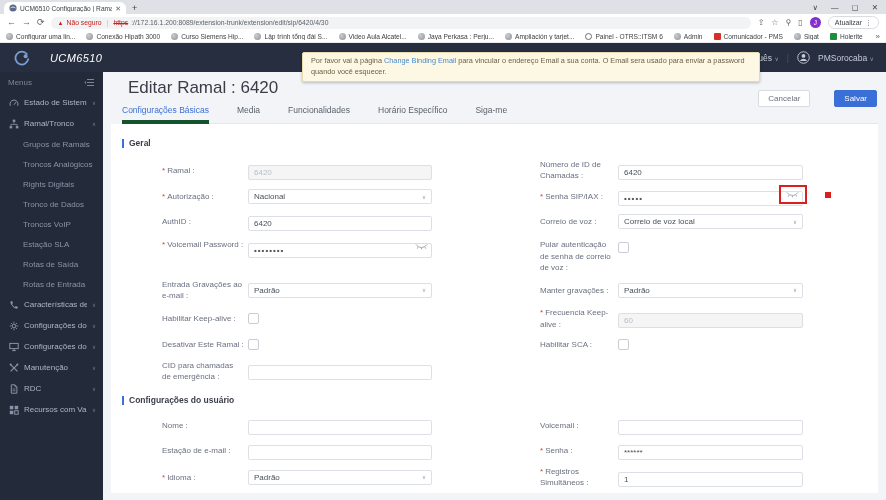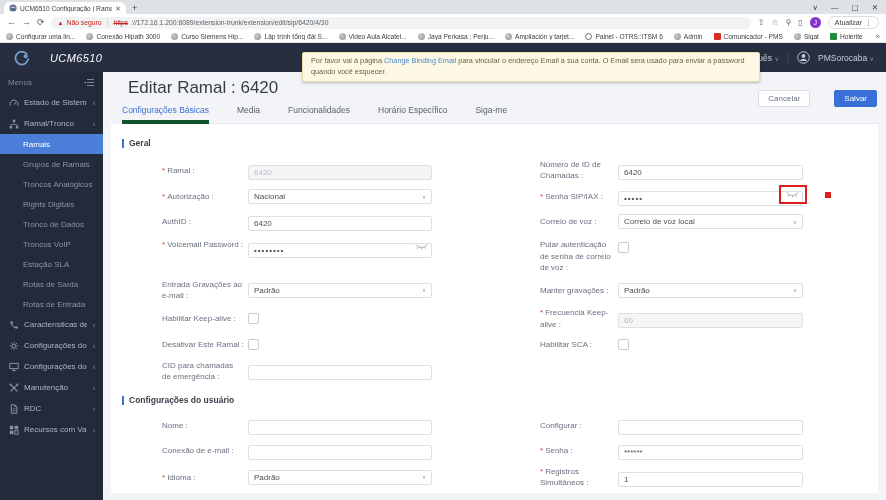--- a/index.html
+++ b/index.html
@@ -239,23 +239,20 @@
               <svg viewBox="0 0 10 10">
                 <rect x="3.7" y="0.6" width="2.6" height="2.3" fill="currentColor"></rect>
                 <rect x="0.6" y="7.1" width="2.6" height="2.3" fill="currentColor"></rect>
                 <rect x="6.8" y="7.1" width="2.6" height="2.3" fill="currentColor"></rect>
                 <path d="M5 2.9v1.7M1.9 7.1V5.4h6.2v1.7" fill="none" stroke="currentColor" stroke-width="0.8"></path>
               </svg>
             </span>
             <span class="nav-label">Ramal/Tronco</span>
             <span class="nav-chev">∧</span>
           </div>
-          <div class="nav-child selected">
-            <span class="nav-label">Ramais</span>
-          </div>
           <div class="nav-child">
             <span class="nav-label">Grupos de Ramais</span>
           </div>
           <div class="nav-child">
             <span class="nav-label">Troncos Analógicos</span>
           </div>
           <div class="nav-child">
             <span class="nav-label">Rights Digitais</span>
           </div>
           <div class="nav-child">
@@ -451,24 +448,24 @@
         <div class="sect" style="margin-top:13px;">
           <span class="bar"></span>
           <span class="sect-title">Configurações do usuário</span>
         </div>
 
         <div class="fgrid">
 
           <div class="flb"><span>Nome :</span></div>
           <div><input class="inp" value="" style=""></div>
           <div></div>
-          <div class="flb"><span>Configurar :</span></div>
+          <div class="flb"><span>Voicemail :</span></div>
           <div><input class="inp" value="" style=""></div>
 
-          <div class="flb"><span>Conexão de e-mail :</span></div>
+          <div class="flb"><span>Estação de e-mail :</span></div>
           <div><input class="inp" value="" style=""></div>
           <div></div>
           <div class="flb"><span class="ast">*</span><span>Senha :</span></div>
           <div><input class="inp" value="******" style=""></div>
 
           <div class="flb"><span class="ast">*</span><span>Idioma :</span></div>
           <div>
               <div class="sel">
                 <span>Padrão</span>
                 <span class="chev">∨</span>

